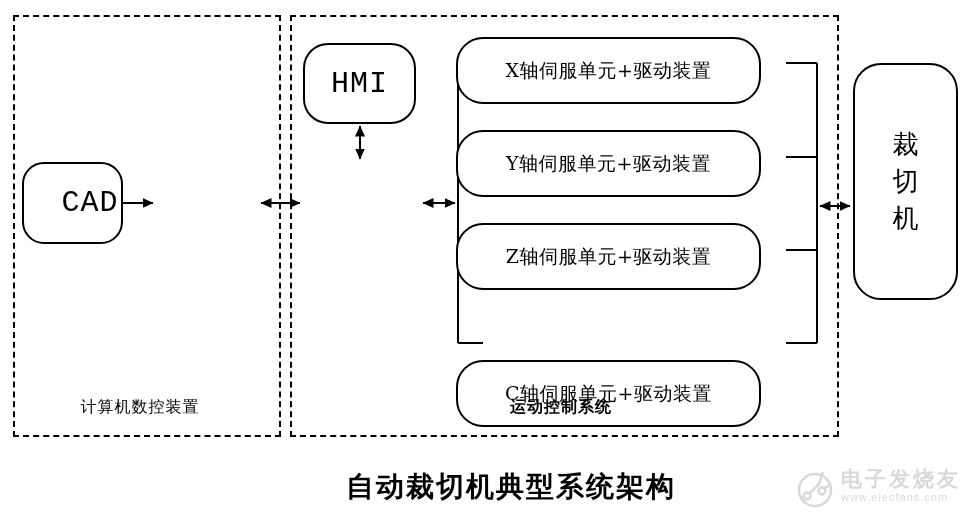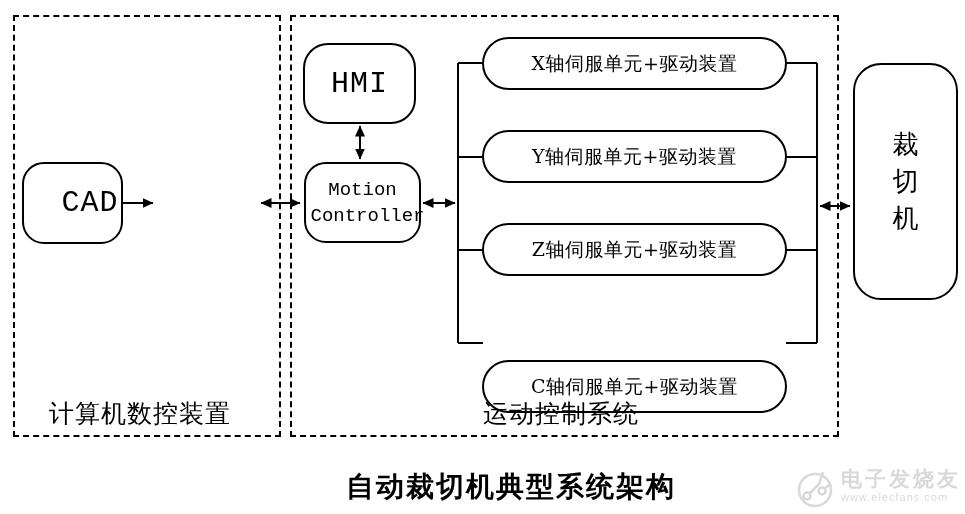--- a/index.html
+++ b/index.html
@@ -33,37 +33,37 @@
     letter-spacing: 1px;
   }
   .mc-label {
     font-family: "Liberation Mono", "DejaVu Sans Mono", monospace;
     font-size: 19px;
     line-height: 26px;
     white-space: normal;
     width: 104px;
   }
   .servo {
-    left: 482px; width: 305px; height: 53px;
+    left: 456px; width: 305px; height: 67px;
     border-radius: 27px;
     font-size: 19px;
     letter-spacing: 0.5px;
   }
   .machine-box { border-radius: 28px; }
   .machine-text {
     width: 28px;
     font-size: 26px;
     line-height: 37px;
     word-break: break-all;
     text-align: center;
   }
   .section-label {
     position: absolute;
     transform: translateX(-50%);
-    font-size: 25px;
+    font-size: 16px;
     letter-spacing: 1px;
     white-space: nowrap;
   }
   .caption {
     position: absolute;
     transform: translateX(-50%);
     font-family: "Liberation Sans", "DejaVu Sans", sans-serif;
     font-weight: 700;
     font-size: 28px;
     letter-spacing: 2px;
@@ -138,43 +138,40 @@
 
   <div class="node mono-label" style="left:22px; top:162px; width:101px; height:82px;padding-left:35px;">
     <span>CAD</span>
   </div>
 
 
   <div class="node mono-label" style="left:303px; top:43px; width:113px; height:81px; border-radius:25px;">
     <span>HMI</span>
   </div>
 
-  <div class="node" style="left:304px; top:162px; width:117px; height:81px;">
-    <span class="mc-label">Motion Controller</span>
-  </div>
 
   <div class="node servo" style="top:37px;">
     <span>X轴伺服单元+驱动装置</span>
   </div>
   <div class="node servo" style="top:130px;align-items:center;">
     <span>Y轴伺服单元+驱动装置</span>
   </div>
   <div class="node servo" style="top:223px;">
     <span>Z轴伺服单元+驱动装置</span>
   </div>
   <div class="node servo" style="top:316px;margin-top:44px;">
     <span>C轴伺服单元+驱动装置</span>
   </div>
 
   <div class="node machine-box" style="left:853px; top:63px; width:105px; height:237px;">
     <div class="machine-text">裁切机</div>
   </div>
 
   <div class="section-label" style="left:140px; top:397px;">计算机数控装置</div>
-  <div class="section-label" style="left:561px; top:397px;">运动控制系统</div>
+  <div class="section-label" style="left:561px; top:397px;font-weight:bold;">运动控制系统</div>
 
   <div class="caption" style="left:511px; top:468px;">自动裁切机典型系统架构</div>
 
   <div class="watermark">
     <svg width="46" height="50" viewBox="0 0 46 50">
       <g stroke="#d9d9d9" stroke-width="2.5" fill="none">
         <circle cx="22" cy="30" r="16"></circle>
         <circle cx="14" cy="36" r="3.5"></circle>
         <circle cx="29" cy="31" r="3.5"></circle>
         <path d="M17,33 L26,24 L30,12"></path>

